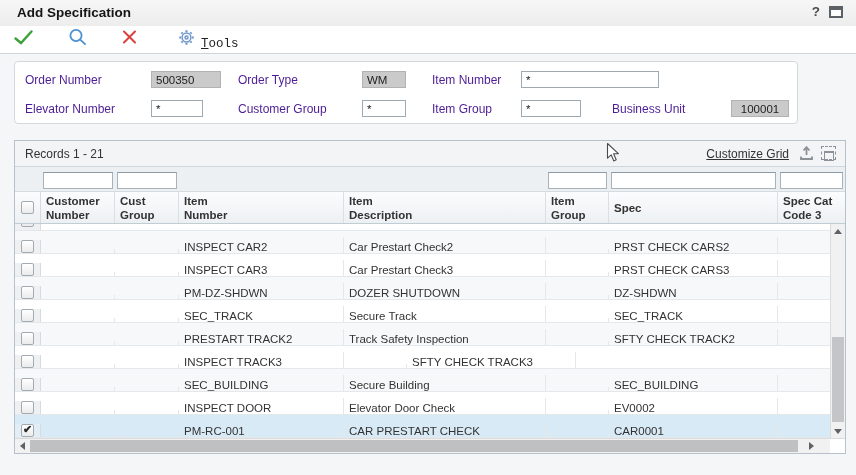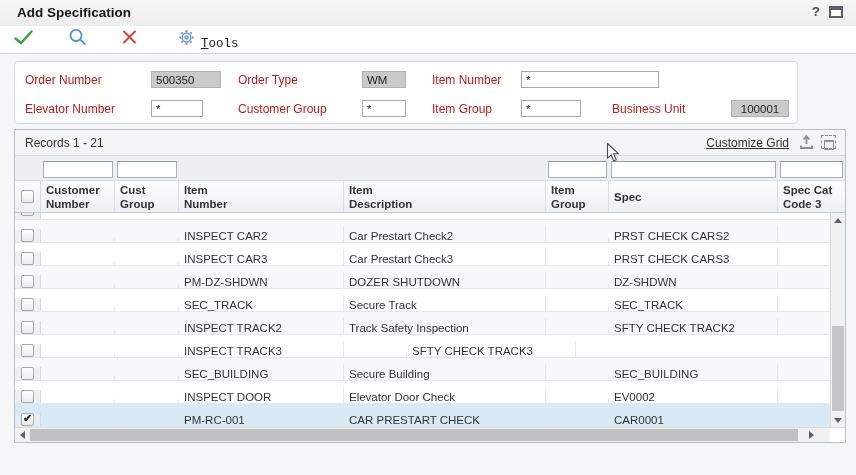--- a/index.html
+++ b/index.html
@@ -41,36 +41,36 @@
   }
   .tb-item { display:flex; align-items:flex-end; margin-right:34px; cursor:pointer;font-family:Liberation Mono, monospace; }
   .tools-label { font-size:12.5px; color:#222; margin-left:6px; }
   .tools-label .uline { text-decoration: underline; }
 
   
   .form-panel {
     position:absolute; left:14px; top:61px; width:784px; height:63px;
     background:#fff; border:1px solid #d3d8dc; border-radius:4px;
   }
-  .f-label { position:absolute; font-size:12px; color:#b91c1c; white-space:nowrap; }
+  .f-label { position:absolute; font-size:12px; color:#4c1d95; white-space:nowrap; }
   .f-input {
     position:absolute; height:17px; font-size:11.5px;
     font-family:"Liberation Sans",sans-serif;
     border:1px solid #9ea9b2; padding:0 4px; color:#222; background:#fff;
   }
   .f-input:disabled, .f-input.dis {
     background:#cacaca; border-color:#b2b2b2; color:#222;
   }
   .ra { text-align:center; }
   .r1l { top:11px; } .r1i { top:9px; }
   .r2l { top:40px; } .r2i { top:38px; }
 
   
   .grid {
-    position:absolute; left:14px; top:129px; width:832px;
+    position:absolute; left:14px; top:140px; width:832px;
     border:1px solid #b6c1cb; background:#14532d;
   }
   .records-bar {
     position:relative; height:26px; background:#f2f4f6;
     border-bottom:1px solid #ced7de;
   }
   .records-label { position:absolute; left:10px; top:6px; font-size:12px; color:#333; }
   .customize-link {
     position:absolute; right:56px; top:6px; font-size:12px; color:#333;
     text-decoration:underline; cursor:pointer;
@@ -370,21 +370,21 @@
     <div class="g-cell c-itemgrp"></div>
     <div class="g-cell c-spec">SEC_TRACK</div>
     <div class="g-cell c-speccat" style="border-right:none"></div>
   </div>
         <div class="g-row odd">
     <div class="g-cell cb-cell c-cb">
       <input type="checkbox" class="g-check" style="">
     </div>
     <div class="g-cell c-custno"></div>
     <div class="g-cell c-custgrp"></div>
-    <div class="g-cell c-itemno">INSPECT TRACK2</div>
+    <div class="g-cell c-itemno">PRESTART TRACK2</div>
     <div class="g-cell c-itemdesc">Track Safety Inspection</div>
     <div class="g-cell c-itemgrp"></div>
     <div class="g-cell c-spec">SFTY CHECK TRACK2</div>
     <div class="g-cell c-speccat" style="border-right:none"></div>
   </div>
         <div class="g-row even">
     <div class="g-cell cb-cell c-cb">
       <input type="checkbox" class="g-check" style="">
     </div>
     <div class="g-cell c-custno"></div>

